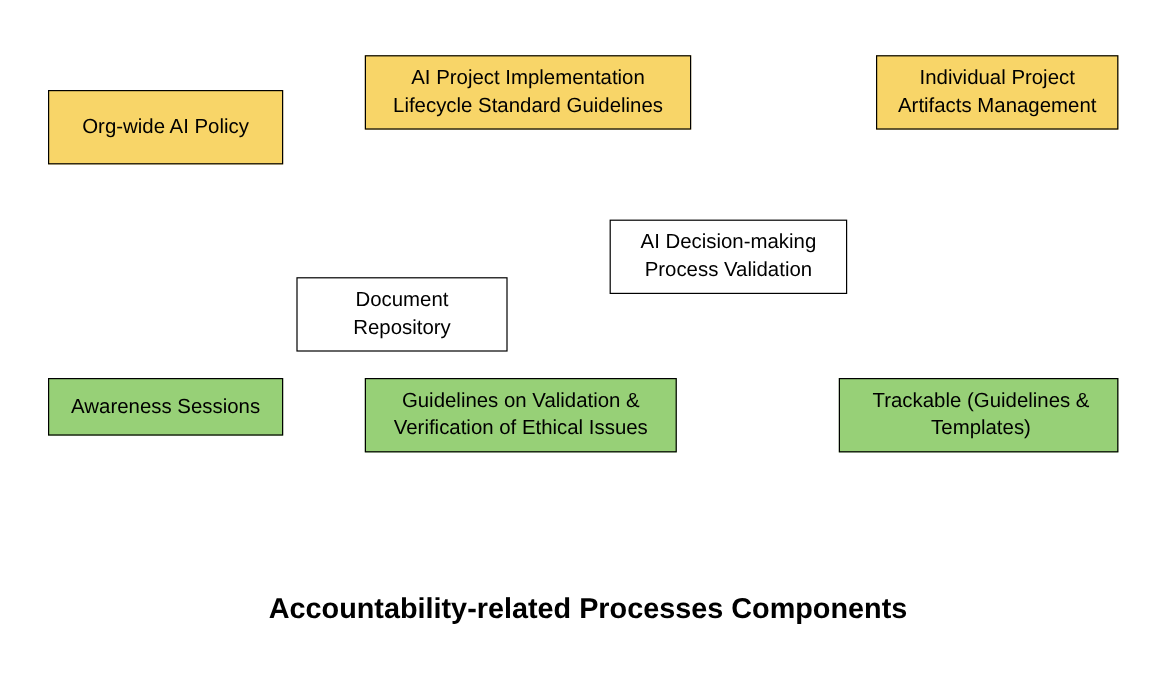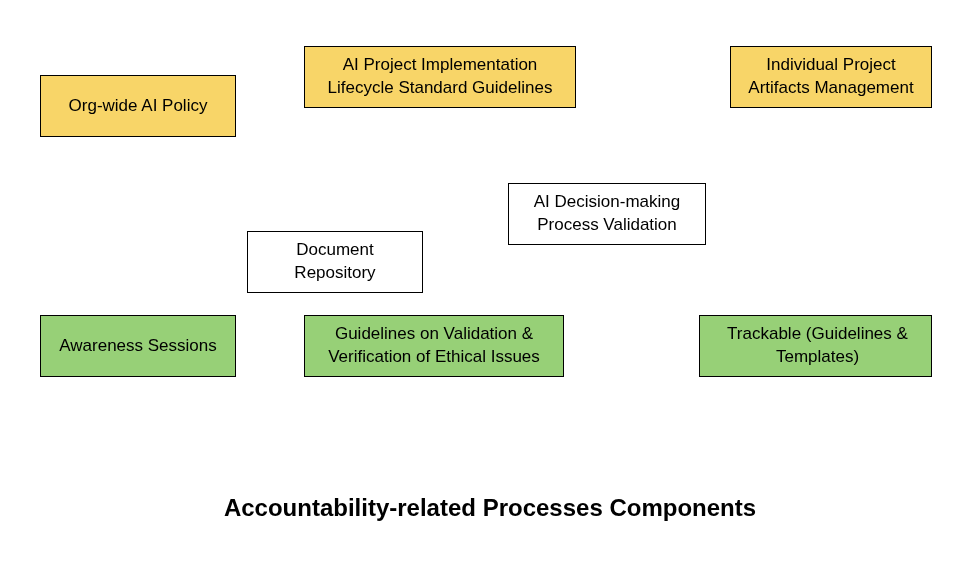--- a/index.html
+++ b/index.html
@@ -46,21 +46,21 @@
   <span>Individual Project Artifacts Management</span>
 </div>
 
 <div class="box white" style="left:247px; top:183px; width:176px; height:62px;margin-top:48px;">
   <span>Document Repository</span>
 </div>
 <div class="box white" style="left:508px; top:183px; width:198px; height:62px;">
   <span>AI Decision-making Process Validation</span>
 </div>
 
-<div class="box green" style="left:40px; top:315px; width:196px; height:62px;">
+<div class="box green" style="left:40px; top:315px; width:196px; height:48px;">
   <span>Awareness Sessions</span>
 </div>
 <div class="box green" style="left:304px; top:315px; width:260px; height:62px;">
   <span>Guidelines on Validation &amp; Verification of Ethical Issues</span>
 </div>
 <div class="box green" style="left:699px; top:315px; width:233px; height:62px;padding-left:16px;">
   <span>Trackable (Guidelines &amp; Templates)</span>
 </div>
 
 <div class="title" style="top:450px; left:0;">

